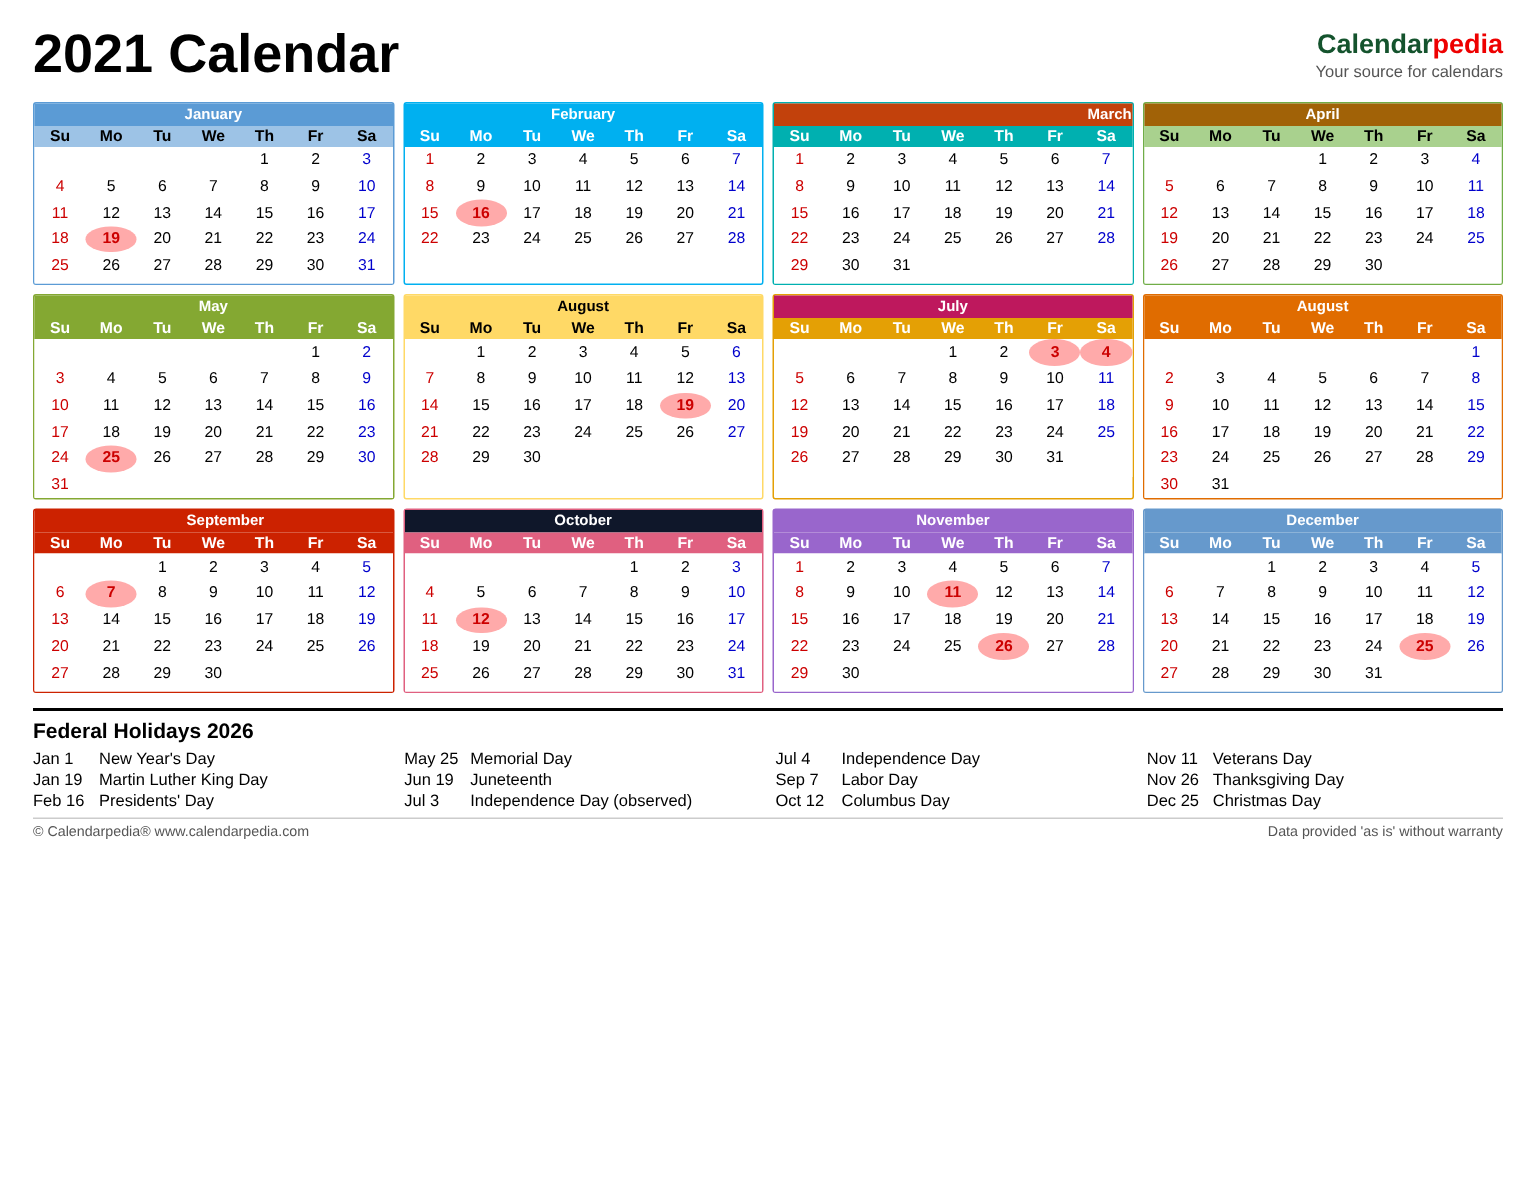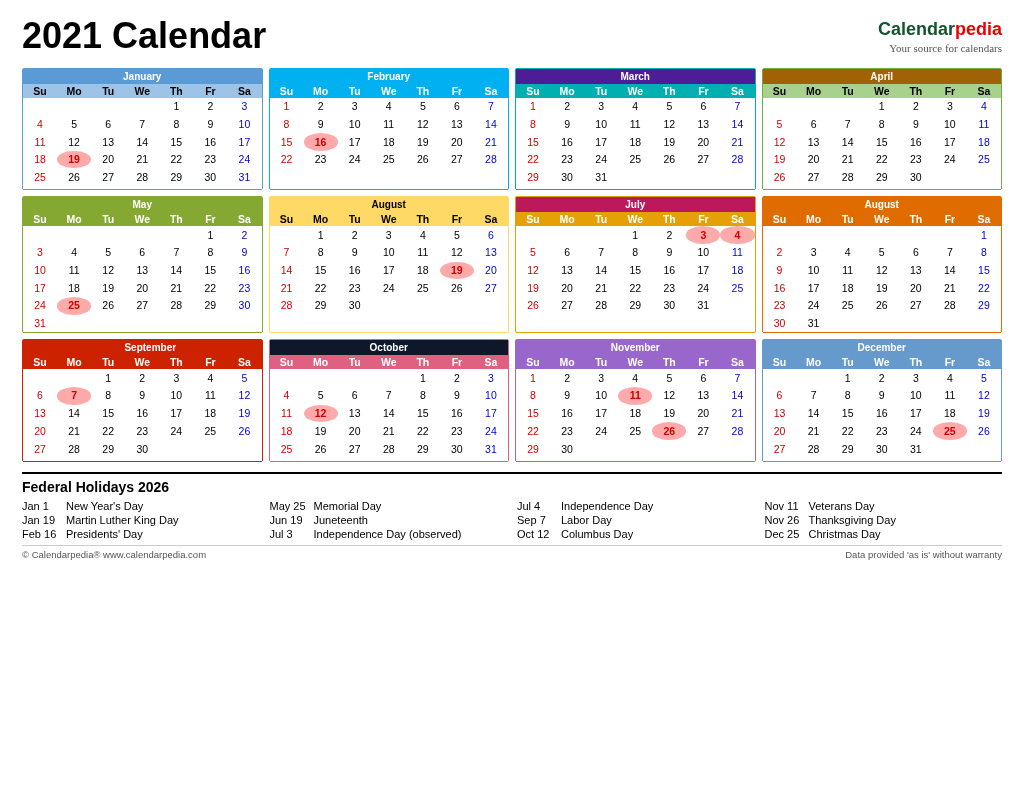--- a/index.html
+++ b/index.html
@@ -30,21 +30,21 @@
       text-align: right;
       font-size: 13px;
       line-height: 1.3;
     }
     .brand-logo .brand-name {
       font-size: 18px;
       font-weight: bold;
     }
     .brand-logo .brand-name .pedia { color: #e00; }
     .brand-logo .brand-name .calendar-part { color: #14532d; }
-    .brand-logo .tagline { color: #555; font-size: 11px; font-family: Liberation Serif, serif; }
+    .brand-logo .tagline { color: #555; font-size: 11px; }
 
     
     .calendar-grid {
       display: grid;
       grid-template-columns: repeat(4, 1fr);
       gap: 6px;
       margin-bottom: 8px;
     }
 
     
@@ -91,21 +91,21 @@
     .month-jan .month-header { background: #5b9bd5; }
     .month-jan .month-days-header { background: #9dc3e6; color: #000; }
 
     
     .month-feb { border-color: #00b0f0; }
     .month-feb .month-header { background: #00b0f0; }
     .month-feb .month-days-header { background: #00b0f0; color: #fff; }
 
     
     .month-mar { border-color: #00b0b0; }
-    .month-mar .month-header { background: #4c1d95; }
+    .month-mar .month-header { background: #c2410c; text-align: right; }
     .month-mar .month-days-header { background: #00b0b0; color: #fff; }
 
     
     .month-apr { border-color: #70ad47; }
     .month-apr .month-header { background: #a16207; }
     .month-apr .month-days-header { background: #a9d18e; color: #000; }
 
     
     .month-may { border-color: #84a832; }
     .month-may .month-header { background: #84a832; }

